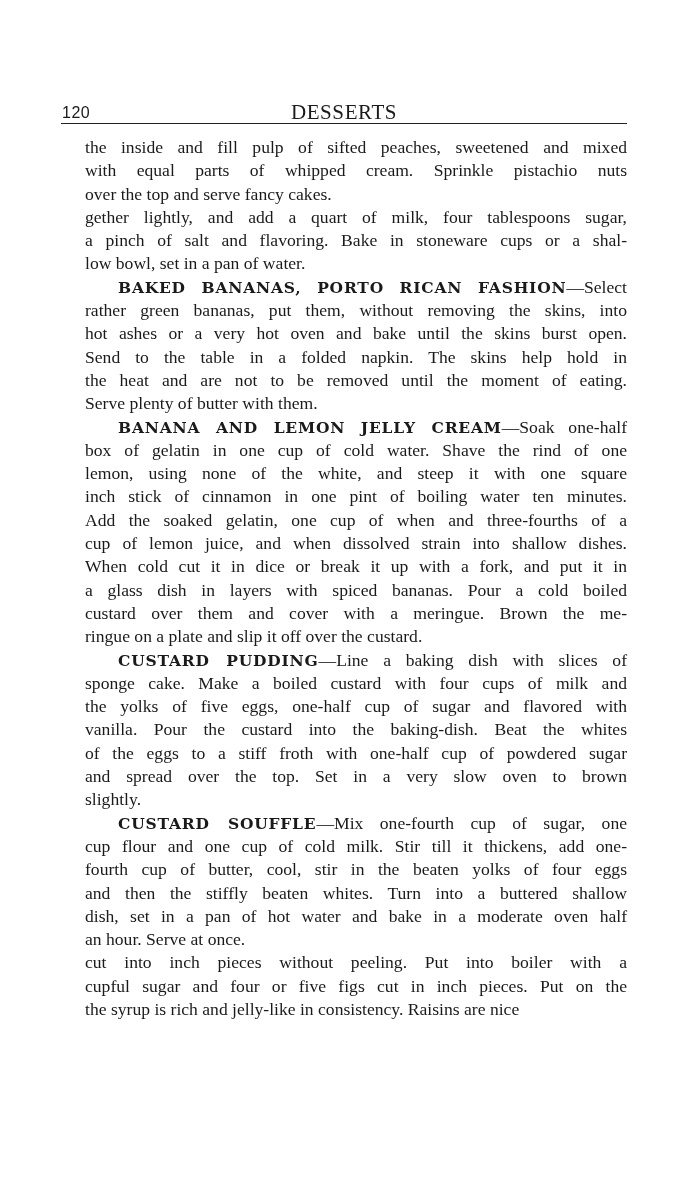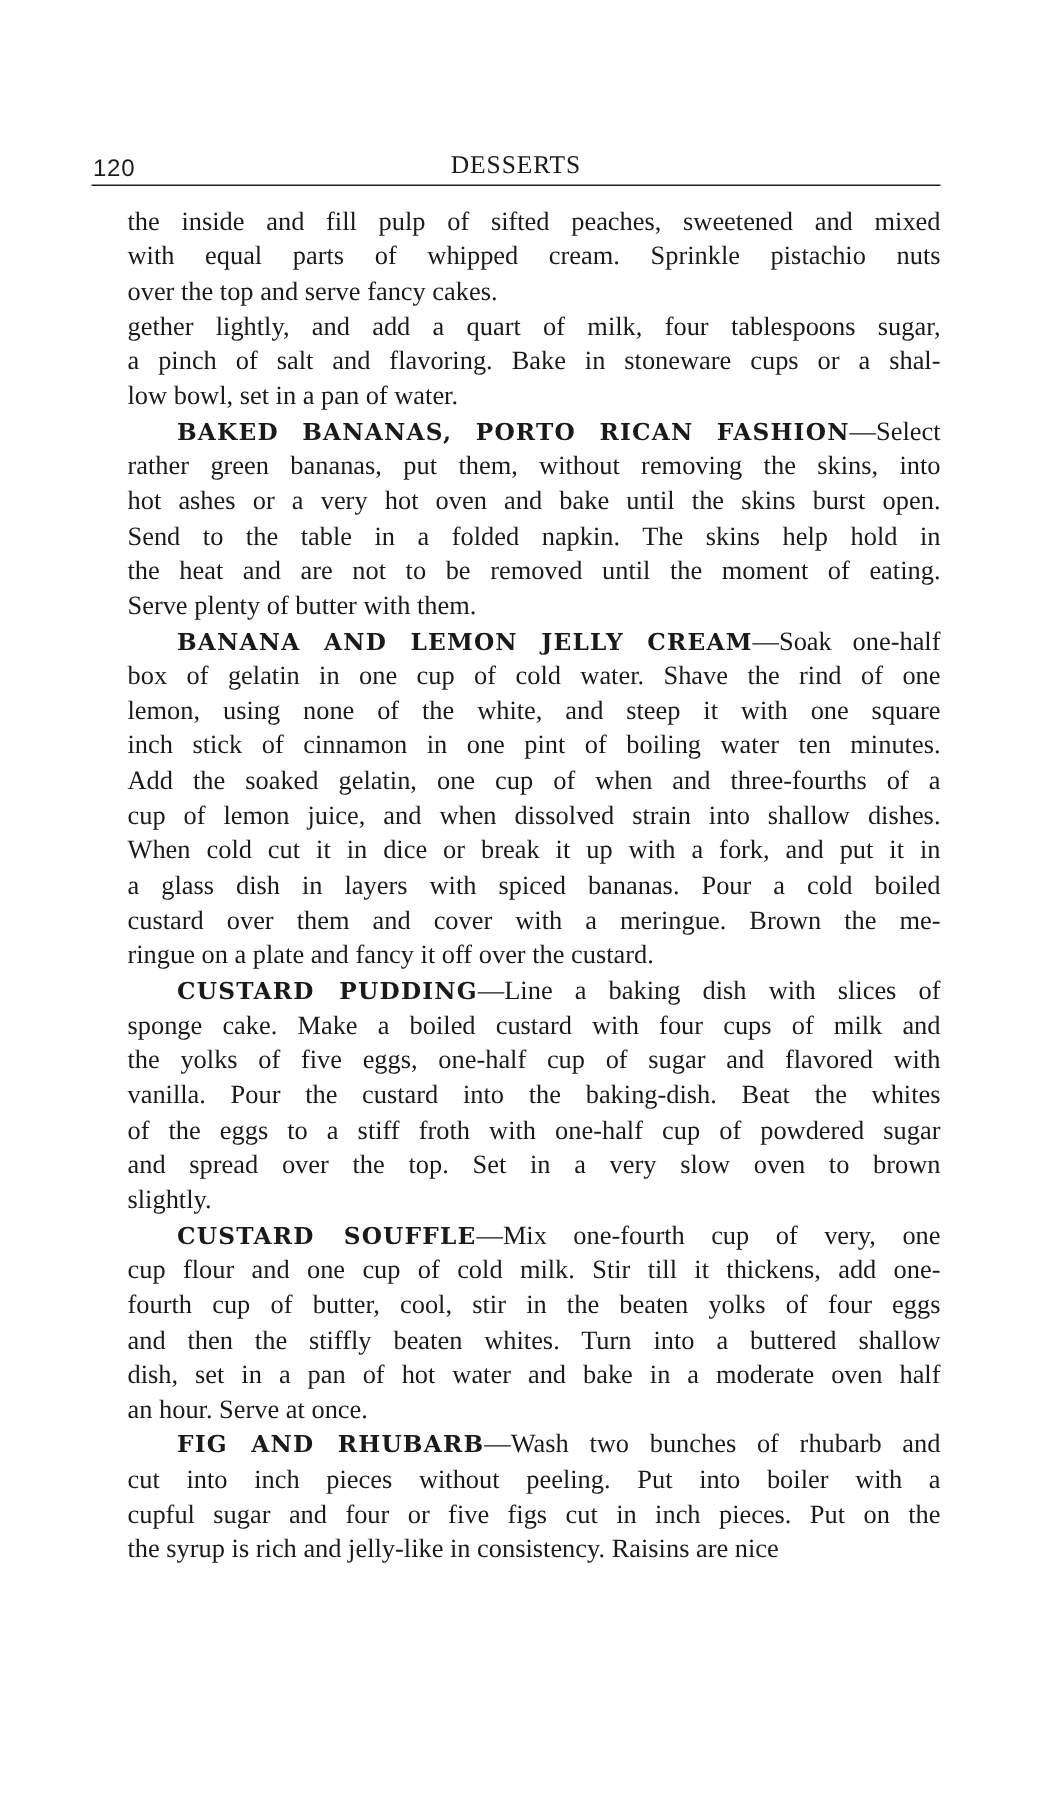--- a/index.html
+++ b/index.html
@@ -34,21 +34,21 @@
     font-size: 16px;
     letter-spacing: 0.5px;
   }
   .section-title {
     position: absolute;
     left: 0;
     right: 0;
     top: 1px;
     text-align: center;
     font-family: "Liberation Serif", serif;
-    font-size: 17px;
+    font-size: 21px;
     letter-spacing: 0.6px;
   }
   .body-text {
     margin-top: 12px;
     font-family: "Liberation Serif", serif;
     font-size: 17.6px;
     line-height: 23.3px;
     text-align: justify;
     margin-left: 24px;
   }
@@ -102,39 +102,38 @@
       <div>
         <span class="line indent"><span class="heading">BANANA AND LEMON JELLY CREAM</span><span>—Soak one-half</span></span>
         <span class="line">box of gelatin in one cup of cold water.  Shave the rind of one</span>
         <span class="line">lemon, using none of the white, and steep it with one square</span>
         <span class="line">inch stick of cinnamon in one pint of boiling water ten minutes.</span>
         <span class="line">Add the soaked gelatin, one cup of when and three-fourths of a</span>
         <span class="line">cup of lemon juice, and when dissolved strain into shallow dishes.</span>
         <span class="line">When cold cut it in dice or break it up with a fork, and put it in</span>
         <span class="line">a glass dish in layers with spiced bananas.  Pour a cold boiled</span>
         <span class="line">custard over them and cover with a meringue.  Brown the me-</span>
-        <span class="line last">ringue on a plate and fancy it off over the custard.</span>
+        <span class="line last">ringue on a plate and slip it off over the custard.</span>
       </div>
       <div>
         <span class="line indent"><span class="heading">CUSTARD PUDDING</span><span>—Line a baking dish with slices of</span></span>
         <span class="line">sponge cake.  Make a boiled custard with four cups of milk and</span>
         <span class="line">the yolks of five eggs, one-half cup of sugar and flavored with</span>
         <span class="line">vanilla.  Pour the custard into the baking-dish.  Beat the whites</span>
         <span class="line">of the eggs to a stiff froth with one-half cup of powdered sugar</span>
         <span class="line">and spread over the top.  Set in a very slow oven to brown</span>
         <span class="line last">slightly.</span>
       </div>
       <div>
-        <span class="line indent"><span class="heading">CUSTARD SOUFFLE</span><span>—Mix one-fourth cup of very, one</span></span>
+        <span class="line indent"><span class="heading">CUSTARD SOUFFLE</span><span>—Mix one-fourth cup of sugar, one</span></span>
         <span class="line">cup flour and one cup of cold milk.  Stir till it thickens, add one-</span>
         <span class="line">fourth cup of butter, cool, stir in the beaten yolks of four eggs</span>
         <span class="line">and then the stiffly beaten whites.  Turn into a buttered shallow</span>
         <span class="line">dish, set in a pan of hot water and bake in a moderate oven half</span>
         <span class="line last">an hour.  Serve at once.</span>
       </div>
       <div>
-        <span class="line indent"><span class="heading">FIG AND RHUBARB</span><span>—Wash two bunches of rhubarb and</span></span>
         <span class="line">cut into inch pieces without peeling.  Put into boiler with a</span>
         <span class="line">cupful sugar and four or five figs cut in inch pieces.  Put on the</span>
         <span class="line last">the syrup is rich and jelly-like in consistency.  Raisins are nice</span>
       </div>
     </div>
 </div>
 
 </body></html>

